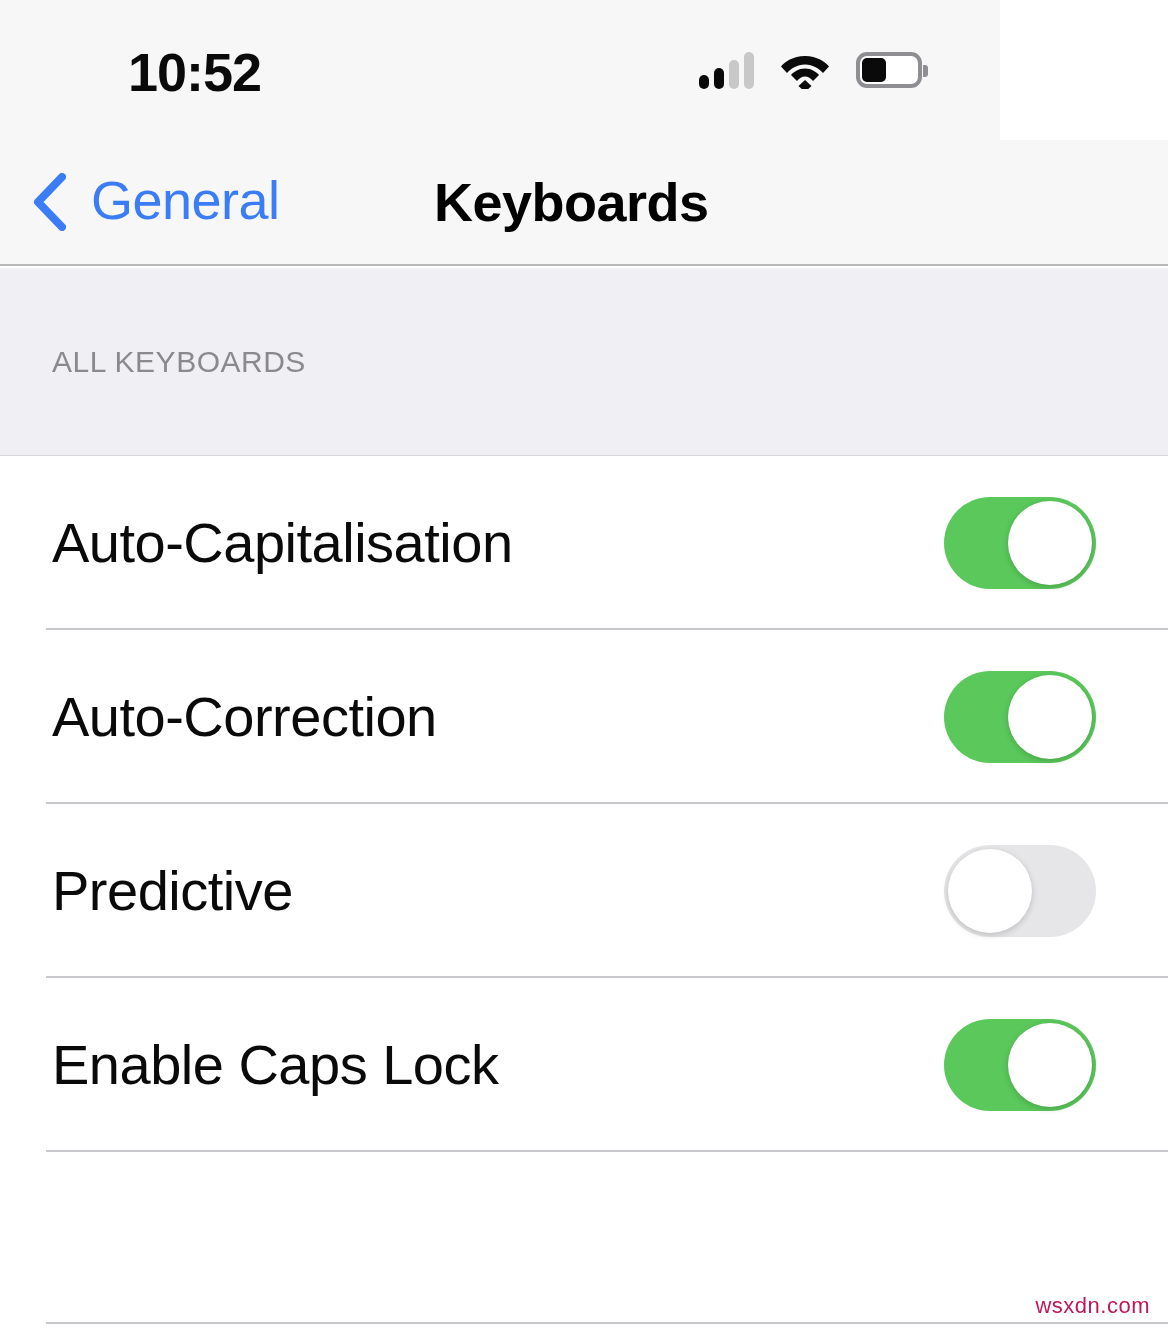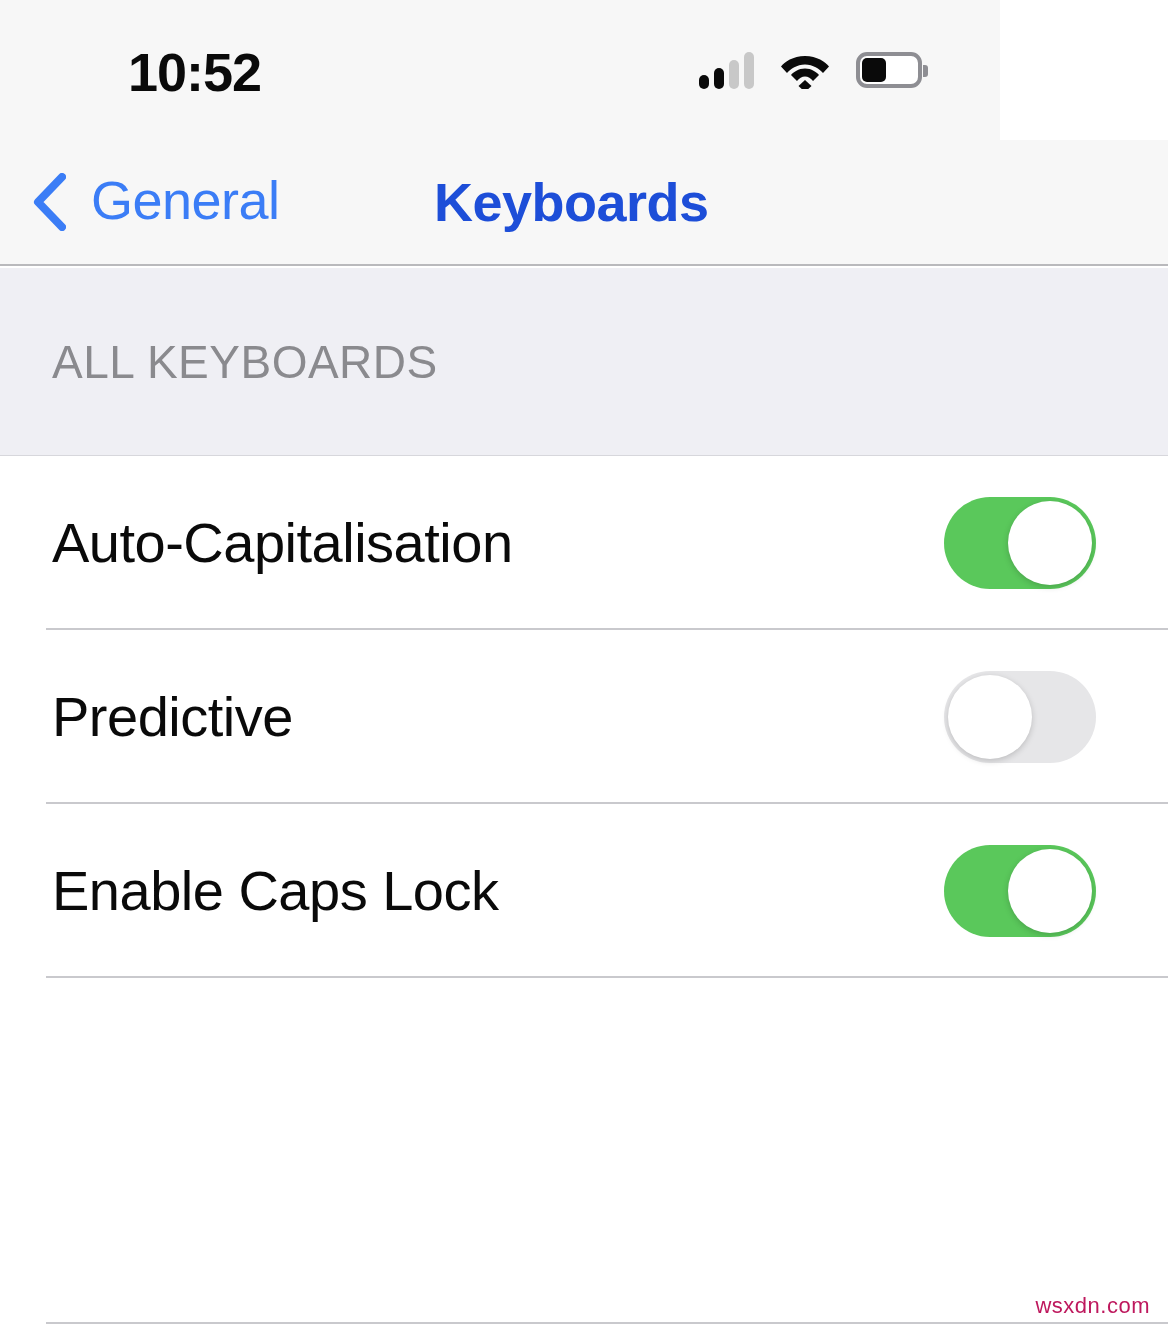--- a/index.html
+++ b/index.html
@@ -117,39 +117,39 @@
     font-size: 54px;
     color: #3B7DF6;
     line-height: 1;
     letter-spacing: -0.5px;
   }
   .nav-title {
     position: absolute;
     left: 434px;
     font-size: 54px;
     font-weight: bold;
-    color: #1d4ed8;
+    color: #000000;
     line-height: 1;
     letter-spacing: -0.5px;
   }
 
   
   .section-header {
     position: absolute;
     left: 0; top: 268px;
     width: 1168px;
     height: 188px;
     background: #EFEFF4;
     border-bottom: 1px solid #d7d7dc;
     display: flex;
     align-items: center;
   }
   .section-header-label {
     margin-left: 52px;
-    font-size: 46px;
+    font-size: 30px;
     color: #8A8A8E;
     letter-spacing: 0.5px;
     line-height: 1;
   }
 
   
   .list {
     position: absolute;
     left: 0; top: 456px;
     width: 1168px;
@@ -268,20 +268,26 @@
 
   <div class="list">
 
     <div class="list-row">
       <span class="row-label">Auto-Capitalisation</span>
       <div class="toggle on">
         <div class="toggle-knob"></div>
       </div>
     </div>
 
+    <div class="list-row">
+      <span class="row-label">Auto-Correction</span>
+      <div class="toggle on">
+        <div class="toggle-knob"></div>
+      </div>
+    </div>
 
 
     <div class="list-row">
       <span class="row-label">Predictive</span>
       <div class="toggle off">
         <div class="toggle-knob"></div>
       </div>
     </div>
 
     <div class="list-row">

